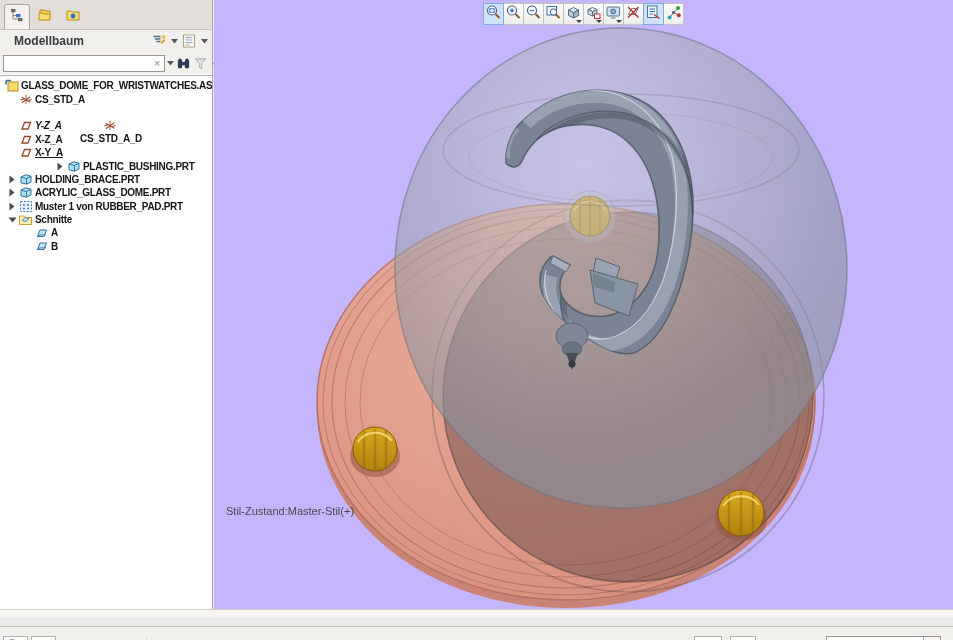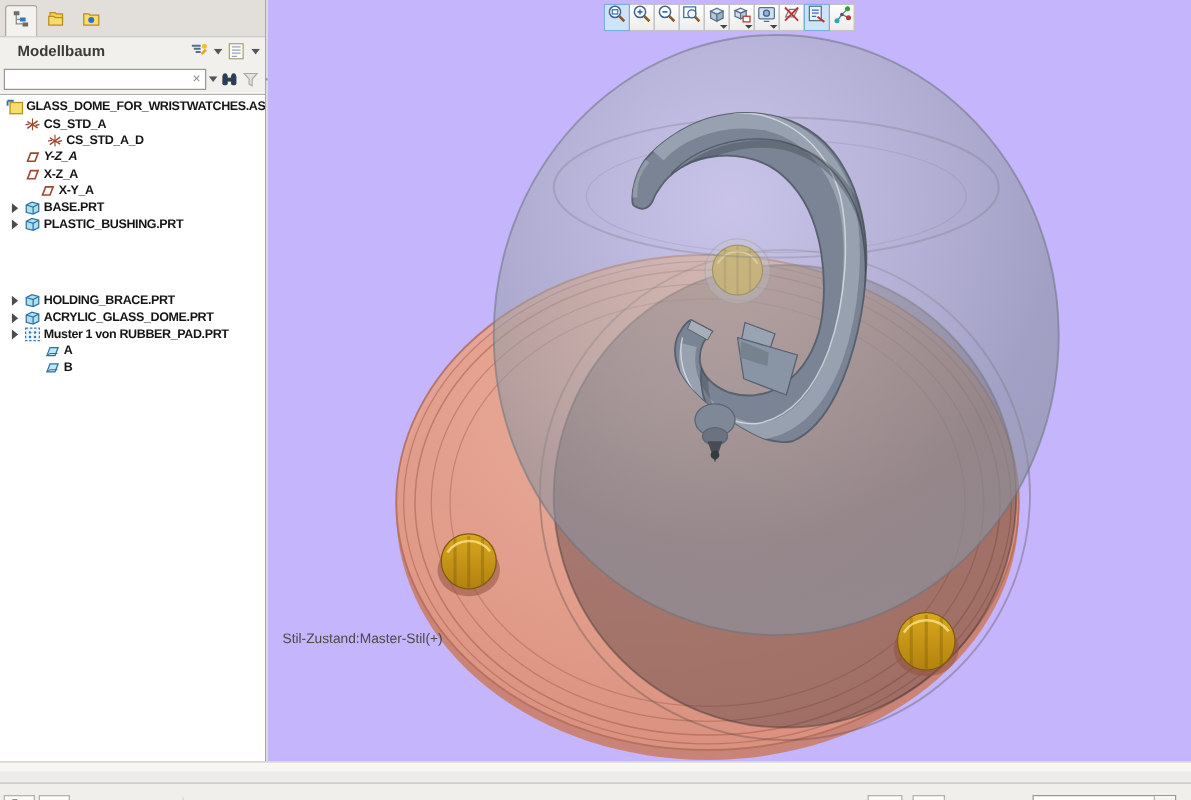--- a/index.html
+++ b/index.html
@@ -152,21 +152,21 @@
         <span class="exp"></span>
         <span class="ticon">
           <svg width="14" height="13" viewBox="0 0 14 14">
             <path d="M2.5 4.5 L11.5 10 M11.5 4 L2.5 10.5" stroke="#9a4a30" stroke-width="1.2" fill="none"></path>
             <path d="M1 7.5 L4.5 6.5 M9.5 8 L13 7" stroke="#9a4a30" stroke-width="1.2" fill="none"></path>
             <path d="M7 2v10" stroke="#9a4a30" stroke-width="1" fill="none"></path>
           </svg>
         </span>
         <span class="tlabel">CS_STD_A</span>
       </div>
-      <div class="trow" style="padding-left: 24px;">
+      <div class="trow" style="padding-left: 8px; flex-direction: column;">
         <span class="exp"></span>
         <span class="ticon">
           <svg width="14" height="13" viewBox="0 0 14 14">
             <path d="M2.5 4.5 L11.5 10 M11.5 4 L2.5 10.5" stroke="#9a4a30" stroke-width="1.2" fill="none"></path>
             <path d="M1 7.5 L4.5 6.5 M9.5 8 L13 7" stroke="#9a4a30" stroke-width="1.2" fill="none"></path>
             <path d="M7 2v10" stroke="#9a4a30" stroke-width="1" fill="none"></path>
           </svg>
         </span>
         <span class="tlabel">CS_STD_A_D</span>
       </div>
@@ -181,58 +181,44 @@
       </div>
       <div class="trow" style="padding-left: 6px;">
         <span class="exp"></span>
         <span class="ticon">
           <svg width="14" height="13" viewBox="0 0 14 13">
             <path d="M3 10 L5.5 3.5 H11.5 L9 10 Z" fill="none" stroke="#9a4a30" stroke-width="1.3"></path>
           </svg>
         </span>
         <span class="tlabel">X-Z_A</span>
       </div>
-      <div class="trow" style="padding-left: 18px;">
+      <div class="trow" style="padding-left: 6px; text-decoration: underline;">
         <span class="exp"></span>
         <span class="ticon">
           <svg width="14" height="13" viewBox="0 0 14 13">
             <path d="M3 10 L5.5 3.5 H11.5 L9 10 Z" fill="none" stroke="#9a4a30" stroke-width="1.3"></path>
           </svg>
         </span>
         <span class="tlabel">X-Y_A</span>
       </div>
-      <div class="trow" style="padding-left: 6px;">
+      <div class="trow" style="padding-left: 6px; margin-left: 48px;">
         <span class="exp">
           <svg width="6" height="9" viewBox="0 0 6 9">
             <path d="M0.5 0.5 L5.5 4.5 L0.5 8.5z" fill="#4c4c4c"></path>
           </svg>
         </span>
         <span class="ticon">
           <svg width="14" height="13" viewBox="0 0 14 13">
             <path d="M2 4 L6.5 1.8 L12 3.2 L12 9 L7.5 11.2 L2 9.8 Z" fill="#aee2ea" stroke="#2f6fa8"></path>
             <path d="M2 4 L7.5 5.6 L12 3.2 M7.5 5.6 V11.2" fill="none" stroke="#2f6fa8"></path>
           </svg>
         </span>
-        <span class="tlabel">BASE.PRT</span>
+        <span class="tlabel">PLASTIC_BUSHING.PRT</span>
       </div>
       <div class="trow" style="padding-left: 6px;">
-        <span class="exp">
-          <svg width="6" height="9" viewBox="0 0 6 9">
-            <path d="M0.5 0.5 L5.5 4.5 L0.5 8.5z" fill="#4c4c4c"></path>
-          </svg>
-        </span>
-        <span class="ticon">
-          <svg width="14" height="13" viewBox="0 0 14 13">
-            <path d="M2 4 L6.5 1.8 L12 3.2 L12 9 L7.5 11.2 L2 9.8 Z" fill="#aee2ea" stroke="#2f6fa8"></path>
-            <path d="M2 4 L7.5 5.6 L12 3.2 M7.5 5.6 V11.2" fill="none" stroke="#2f6fa8"></path>
-          </svg>
-        </span>
-        <span class="tlabel">PLASTIC_BUSHING.PRT</span>
-      </div>
-      <div class="trow" style="padding-left: 6px; margin-top: 48px;">
         <span class="exp">
           <svg width="6" height="9" viewBox="0 0 6 9">
             <path d="M0.5 0.5 L5.5 4.5 L0.5 8.5z" fill="#4c4c4c"></path>
           </svg>
         </span>
         <span class="ticon">
           <svg width="14" height="13" viewBox="0 0 14 13">
             <path d="M2 4 L6.5 1.8 L12 3.2 L12 9 L7.5 11.2 L2 9.8 Z" fill="#aee2ea" stroke="#2f6fa8"></path>
             <path d="M2 4 L7.5 5.6 L12 3.2 M7.5 5.6 V11.2" fill="none" stroke="#2f6fa8"></path>
           </svg>
@@ -262,20 +248,34 @@
         <span class="ticon">
           <svg width="14" height="13" viewBox="0 0 14 13">
             <rect x="1.5" y="1.5" width="11" height="10" fill="#eef6fc" stroke="#3a78c2" stroke-dasharray="2 1.4"></rect>
             <circle cx="5" cy="5" r="1" fill="#3a78c2"></circle>
             <circle cx="9" cy="5" r="1" fill="#3a78c2"></circle>
             <circle cx="5" cy="8.5" r="1" fill="#3a78c2"></circle>
             <circle cx="9" cy="8.5" r="1" fill="#3a78c2"></circle>
           </svg>
         </span>
         <span class="tlabel">Muster 1 von RUBBER_PAD.PRT</span>
+      </div>
+      <div class="trow" style="padding-left: 6px;">
+        <span class="exp">
+          <svg width="9" height="6" viewBox="0 0 9 6">
+            <path d="M0.5 0.5h8L4.5 5.5z" fill="#4c4c4c"></path>
+          </svg>
+        </span>
+        <span class="ticon">
+          <svg width="15" height="13" viewBox="0 0 15 13">
+            <path d="M1.5 3h4.5l1.5 1.5h6v7h-12z" fill="#fdf0b5" stroke="#c8a029"></path>
+            <path d="M4 7.5l3.2-3 3.8 1-3.2 3z" fill="#bfe9ef" stroke="#2f6fa8" stroke-width="0.8"></path>
+          </svg>
+        </span>
+        <span class="tlabel">Schnitte</span>
       </div>
       <div class="trow" style="padding-left: 22px;">
         <span class="exp"></span>
         <span class="ticon">
           <svg width="14" height="12" viewBox="0 0 14 12">
             <path d="M2.5 9.5 L5 3 H11.5 L9 9.5 Z" fill="#bfe9ef" stroke="#2f6fa8"></path>
             <path d="M2.5 9.5 L5 7.8 L11 7.8" fill="none" stroke="#2f6fa8" stroke-width="0.8"></path>
           </svg>
         </span>
         <span class="tlabel">A</span>

